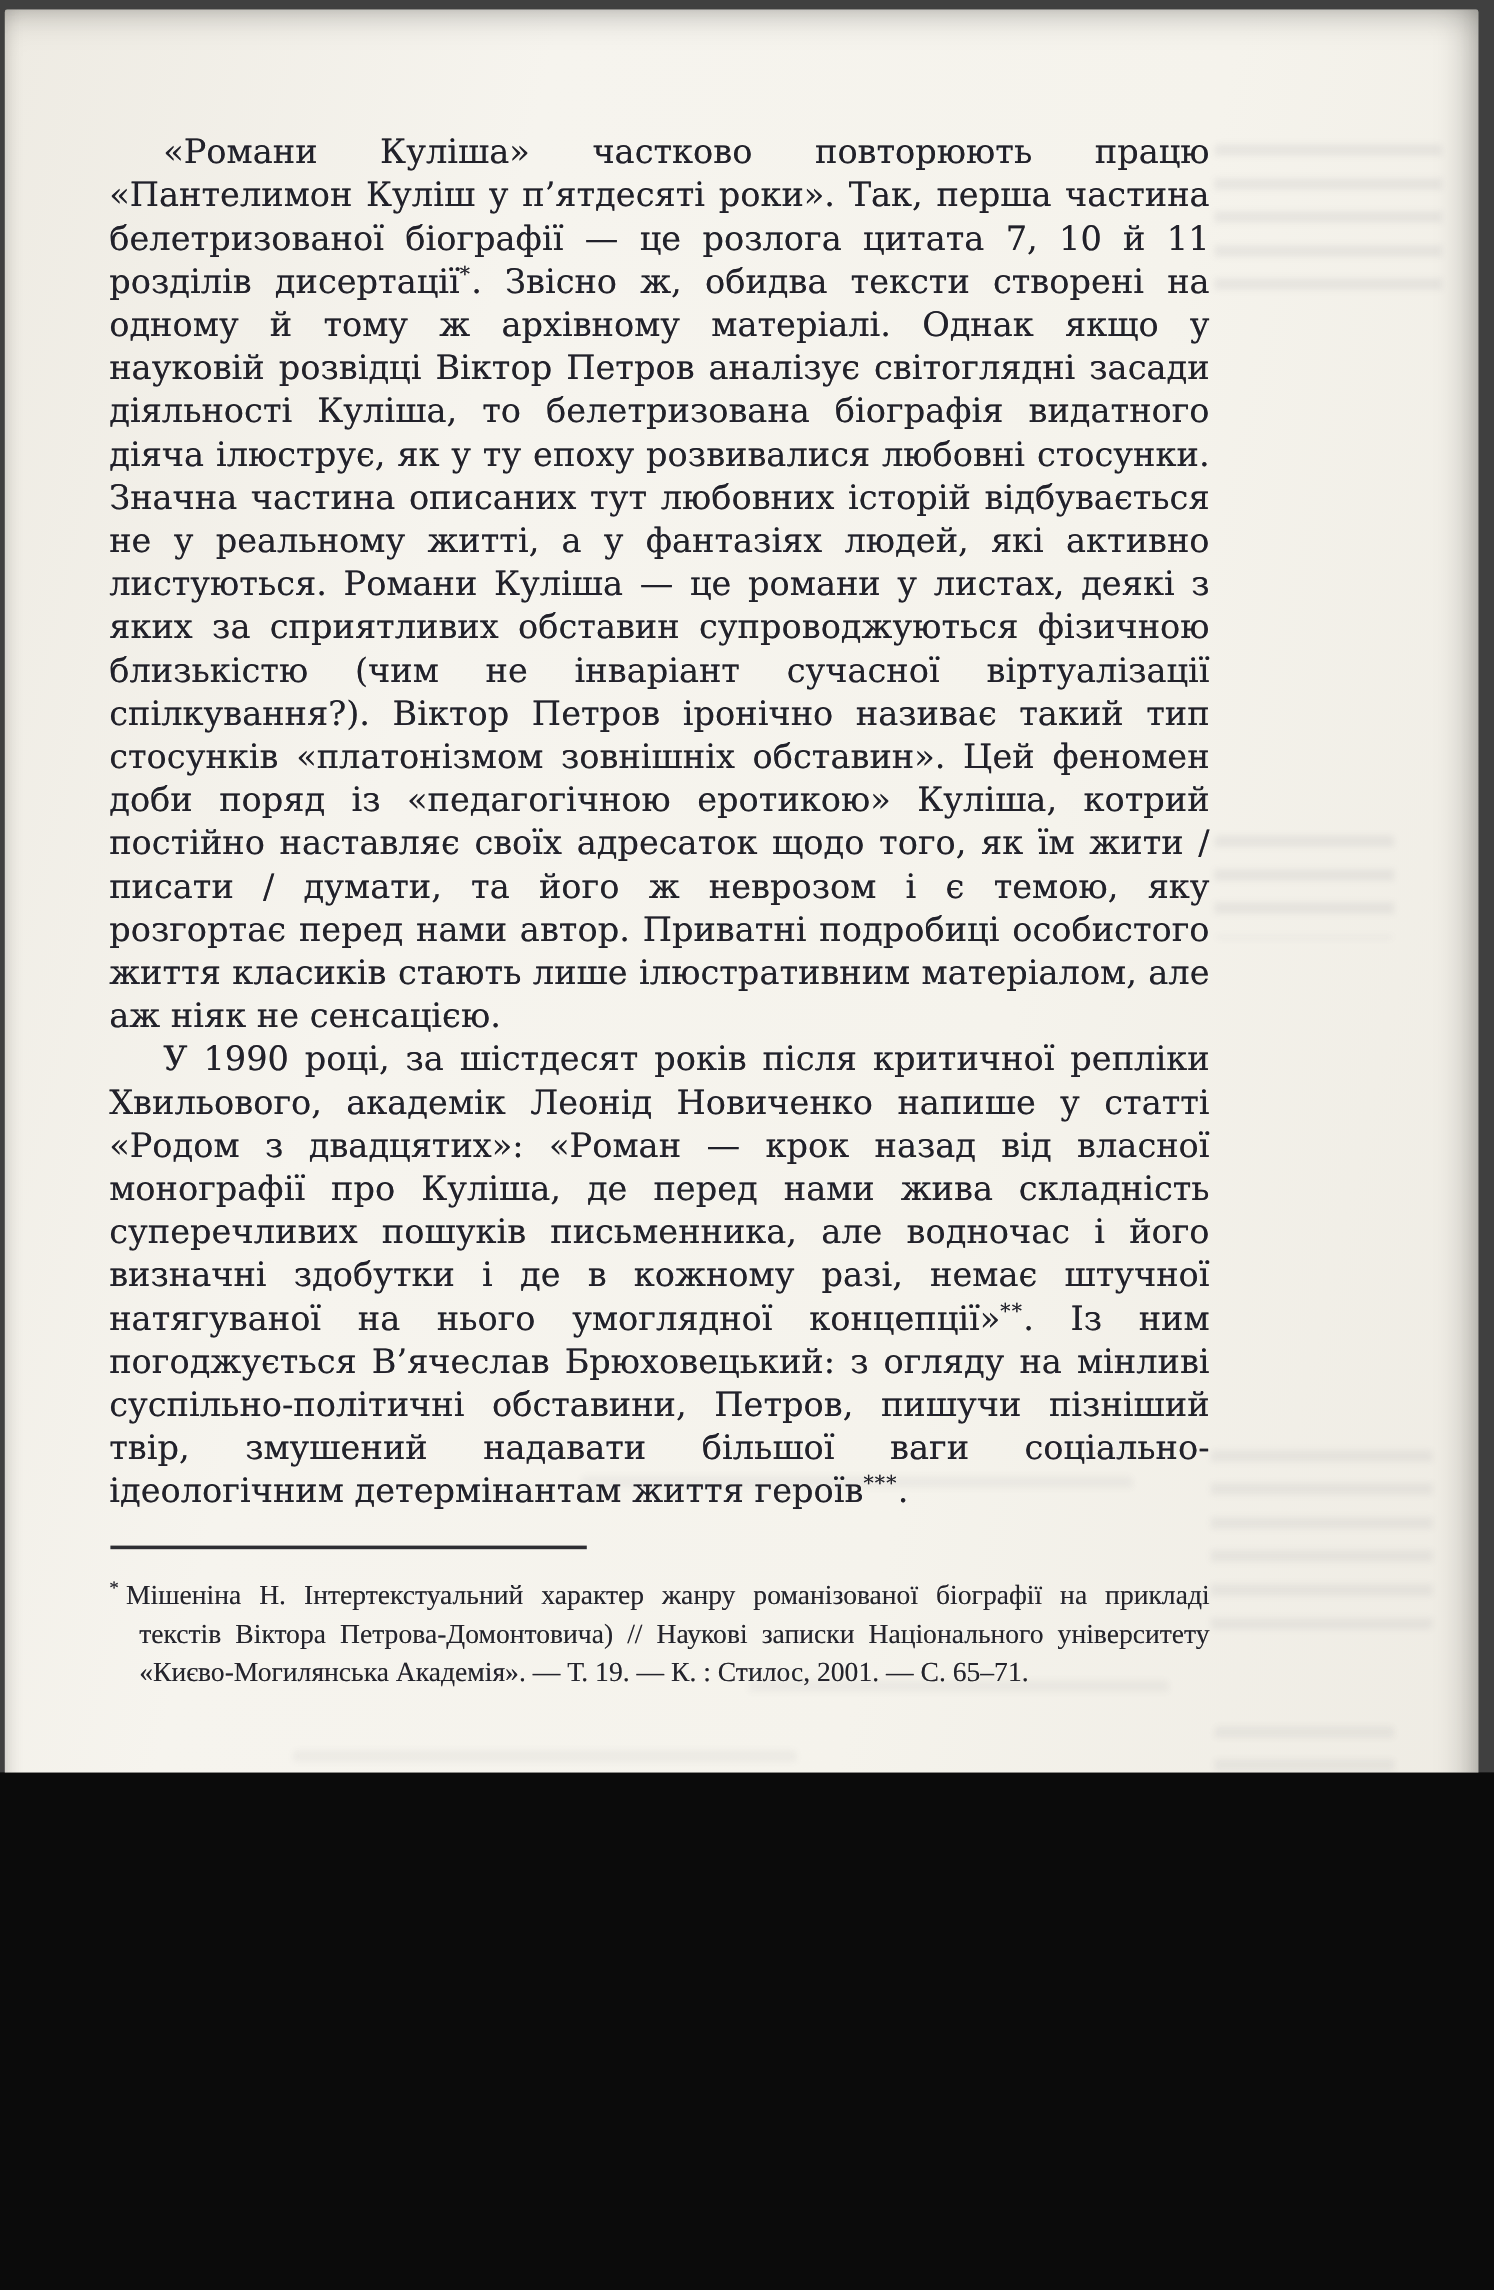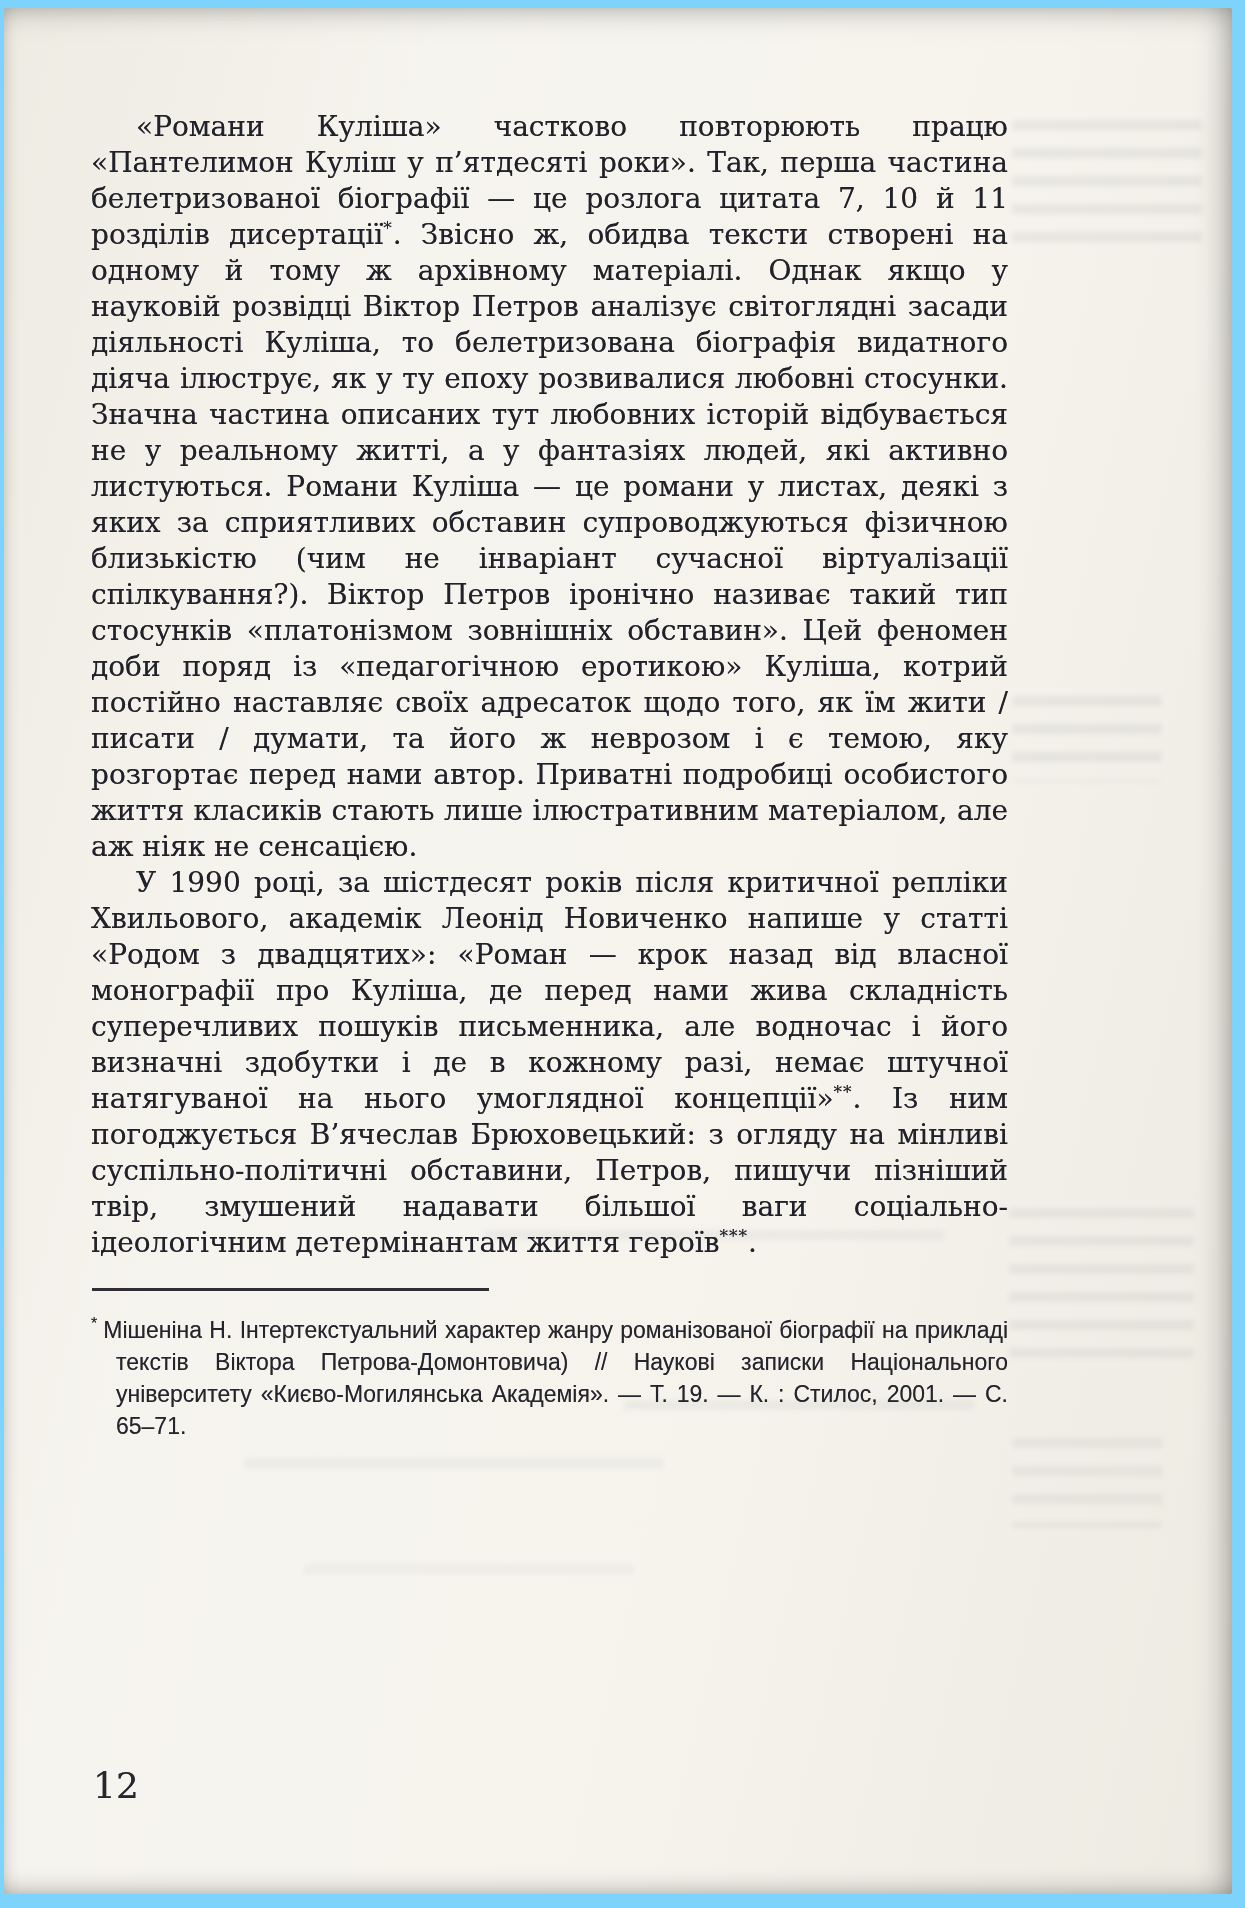--- a/index.html
+++ b/index.html
@@ -3,22 +3,22 @@
 <meta charset="utf-8">
 <style>
   html, body { margin: 0; padding: 0; }
   body {
     width: 1245px; height: 1908px;
     background: #0b0b0b;
     font-family: "DejaVu Serif", "Liberation Serif", serif;
   }
   .viewport {
     position: relative;
-    width: 1245px; height: 1908px;
-    background: #7dd3fc; 
+    width: 1245px; height: 1477px;
+    background: #404040; 
     overflow: hidden;
   }
   .page {
     position: absolute;
     left: 4px; top: 8px;
     width: 1228px; height: 1886px;
     background: linear-gradient(103deg, #eeebe3 0%, #f6f4ee 28%, #f5f3ec 62%, #edeae2 100%);
     box-shadow:
       inset -20px 0 30px -14px rgba(0,0,0,0.28),
       inset 0 -16px 26px -14px rgba(0,0,0,0.22),
@@ -59,21 +59,21 @@
     vertical-align: 10px;
     letter-spacing: 1px;
   }
   .fn-rule {
     width: 397px; height: 3px;
     margin: 27px 0 0 1px;
     background: #2e2e33;
   }
   .footnotes { margin-top: 17px; }
   .footnote {
-    font-family: Liberation Sans, sans-serif;
+    font-family: Liberation Serif, serif;
     color: #24242c;
     font-size: 23px;
     line-height: 32px;
     text-align: justify;
     padding-left: 25px;
     text-indent: -25px;
     margin-bottom: 13px;
     text-shadow: 0 0 0.4px rgba(20,20,28,0.45);
   }
   .fn-marker {

